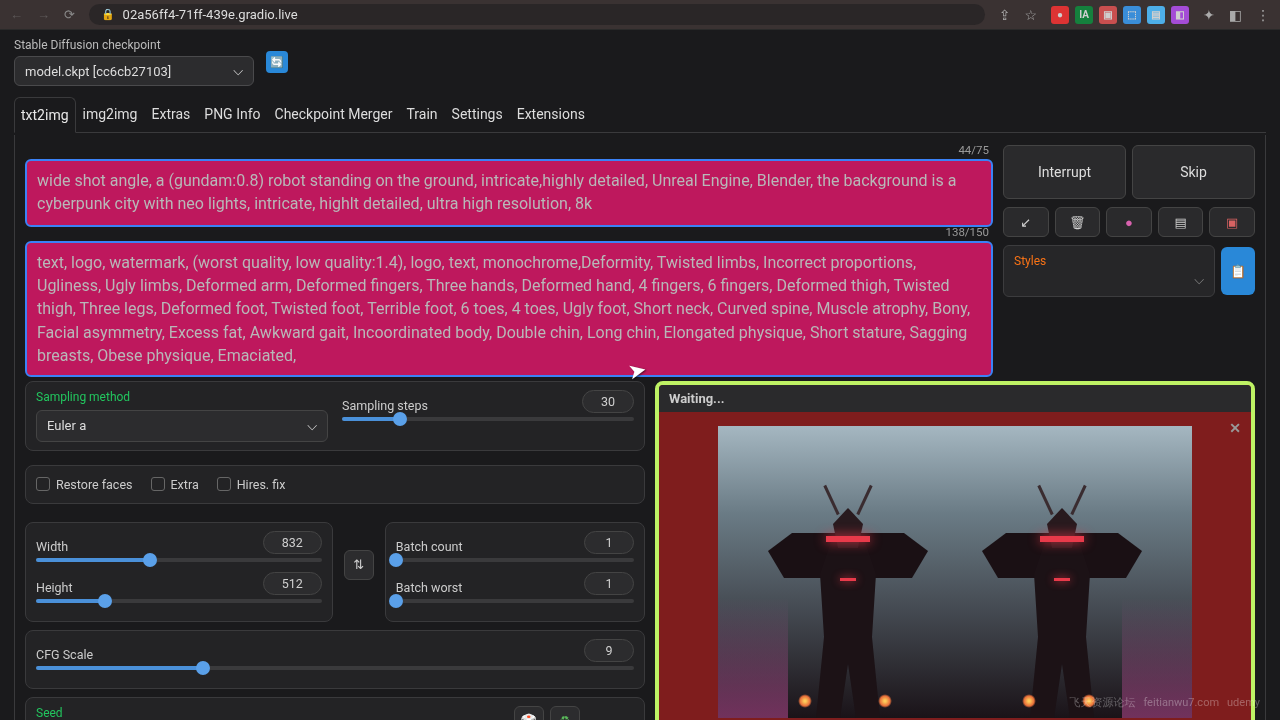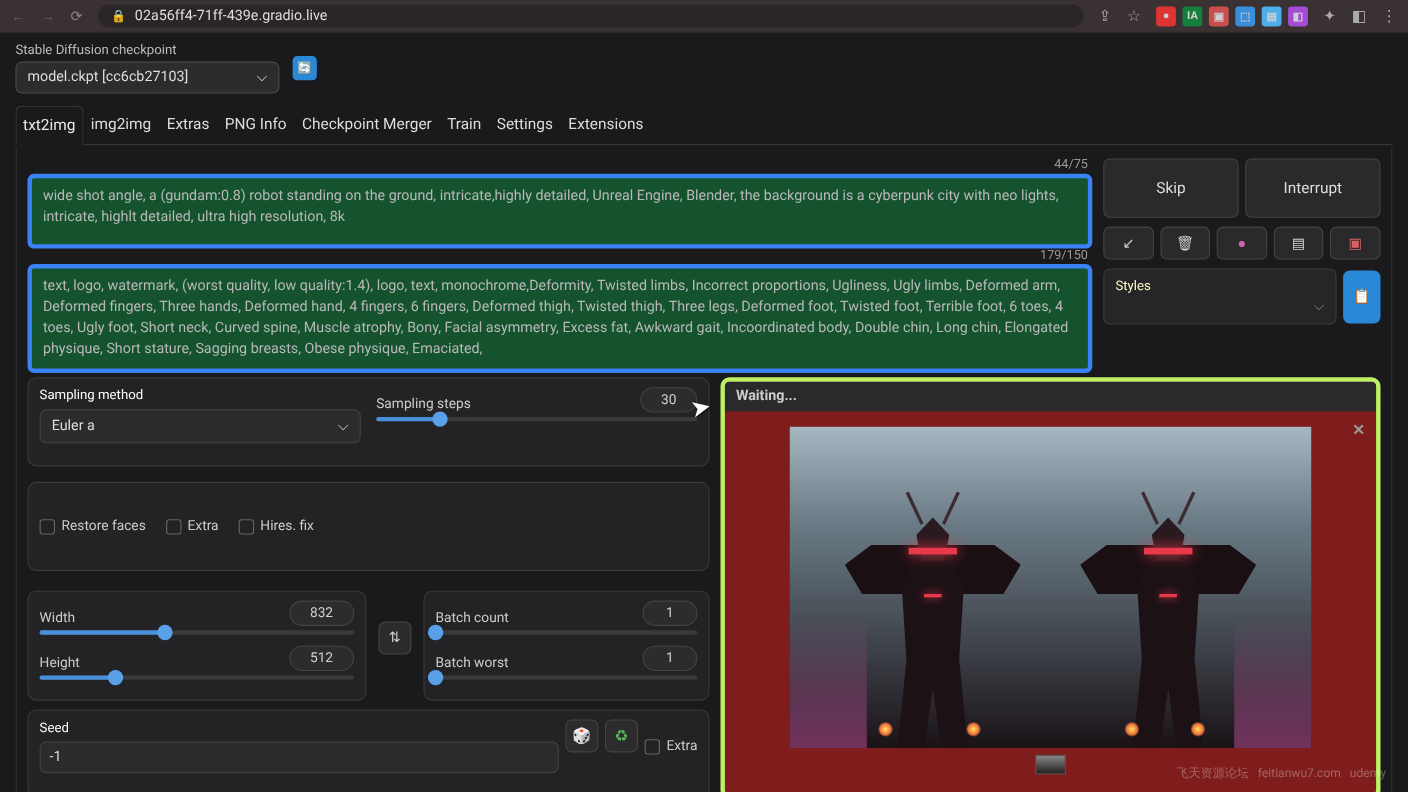--- a/index.html
+++ b/index.html
@@ -92,27 +92,27 @@
   border: 1px solid #3a3a3c;
   border-top: none;
   border-radius: 0 0 6px 6px;
   padding: 10px;
 }
 
 .left-col { flex: 1; display: flex; flex-direction: column; gap: 4px; }
 .right-col { width: 252px; display: flex; flex-direction: column; gap: 8px; }
 
 .prompt-box {
-  background: #14532d;
-  border: 4px solid #3b82f6;
+  background: #be185d;
+  border: 2px solid #3b82f6;
   border-radius: 6px;
   padding: 8px 10px;
   position: relative;
   color: #b8b8b8;
-  font-size: 13px;
+  font-size: 16px;
   line-height: 1.45;
   min-height: 68px;
 }
 .prompt-counter {
   position: absolute;
   top: -16px;
   right: 4px;
   font-size: 11.5px;
   color: #999;
 }
@@ -150,41 +150,41 @@
 .styles-sel {
   flex: 1;
   background: #262628;
   border: 1px solid #3c3c3e;
   border-radius: 6px;
   padding: 8px 10px;
   display: flex;
   flex-direction: column;
   gap: 4px;
 }
-.styles-sel .lbl { font-size: 12px; color: #fef9c3; }
+.styles-sel .lbl { font-size: 12px; color: #f97316; }
 .styles-sel .sel { display: flex; justify-content: flex-end; color: #888; }
 .apply-btn {
   width: 34px; height: 48px;
   background: #2988d8;
   border-radius: 6px;
   display: flex; align-items: center; justify-content: center;
   cursor: pointer;
 }
 
 
 .settings-row { display: flex; gap: 10px; }
 .set-panel {
   flex: 1;
   background: #232325;
   border: 1px solid #3a3a3c;
   border-radius: 8px;
   padding: 8px 10px;
 }
 
-.method-lbl { font-size: 12px; margin-bottom: 6px; color: #ffffff; }
+.method-lbl { font-size: 12px; margin-bottom: 6px; color: #22c55e; }
 .dropdown {
   background: #2c2c2e;
   border: 1px solid #444;
   border-radius: 6px;
   padding: 7px 10px;
   display: flex;
   justify-content: space-between;
   color: #ddd;
 }
 
@@ -472,29 +472,29 @@
   <div class="main-area">
     <div class="left-col">
 
       <div style="display:flex;gap:10px;">
         <div style="flex:1;">
           <div class="counter-wrap">
             <div class="prompt-counter">44/75</div>
             <div class="prompt-box">wide shot angle, a (gundam:0.8) robot standing on the ground, intricate,highly detailed, Unreal Engine, Blender, the background is a cyberpunk city with neo lights, intricate, highlt detailed, ultra high resolution, 8k</div>
           </div>
           <div class="counter-wrap">
-            <div class="prompt-counter">179/150</div>
+            <div class="prompt-counter">138/150</div>
             <div class="prompt-box">text, logo, watermark, (worst quality, low quality:1.4), logo, text, monochrome,Deformity, Twisted limbs, Incorrect proportions, Ugliness, Ugly limbs, Deformed arm, Deformed fingers, Three hands, Deformed hand, 4 fingers, 6 fingers, Deformed thigh, Twisted thigh, Three legs, Deformed foot, Twisted foot, Terrible foot, 6 toes, 4 toes, Ugly foot, Short neck, Curved spine, Muscle atrophy, Bony, Facial asymmetry, Excess fat, Awkward gait, Incoordinated body, Double chin, Long chin, Elongated physique, Short stature, Sagging breasts, Obese physique, Emaciated,</div>
           </div>
         </div>
 
         <div class="right-col">
           <div class="two-btn">
+            <div class="big-btn">Interrupt</div>
             <div class="big-btn">Skip</div>
-            <div class="big-btn">Interrupt</div>
           </div>
           <div class="icon-row">
             <div class="ico-btn">↙</div>
             <div class="ico-btn">🗑</div>
             <div class="ico-btn pink">●</div>
             <div class="ico-btn">▤</div>
             <div class="ico-btn red">▣</div>
           </div>
           <div class="styles-row">
             <div class="styles-sel">
@@ -580,20 +580,30 @@
                 <span class="lbl">Batch worst</span>
                 <span class="numbox">1</span>
               </div>
               <div class="slider-track">
                 <div class="slider-fill" style="width:0%"></div>
                 <div class="slider-thumb" style="left:0%"></div>
               </div>
             </div>
           </div>
 
+          <div class="set-panel">
+            <div class="slider-group">
+              <span class="lbl">CFG Scale</span>
+              <span class="numbox">9</span>
+            </div>
+            <div class="slider-track">
+              <div class="slider-fill" style="width:28%"></div>
+              <div class="slider-thumb" style="left:28%"></div>
+            </div>
+          </div>
 
           <div class="set-panel">
             <div class="seed-row">
               <div class="seed-field">
                 <span class="method-lbl">Seed</span>
                 <div class="seed-in">-1</div>
               </div>
               <div class="sm-btn">🎲</div>
               <div class="sm-btn" style="color:#5aba5a">♻</div>
               <div class="chk">

